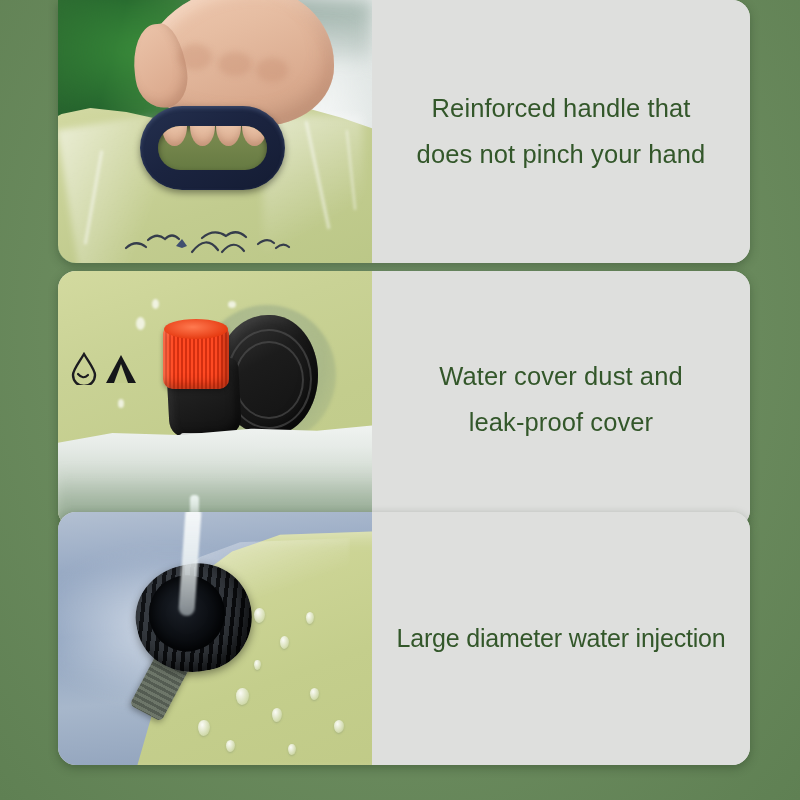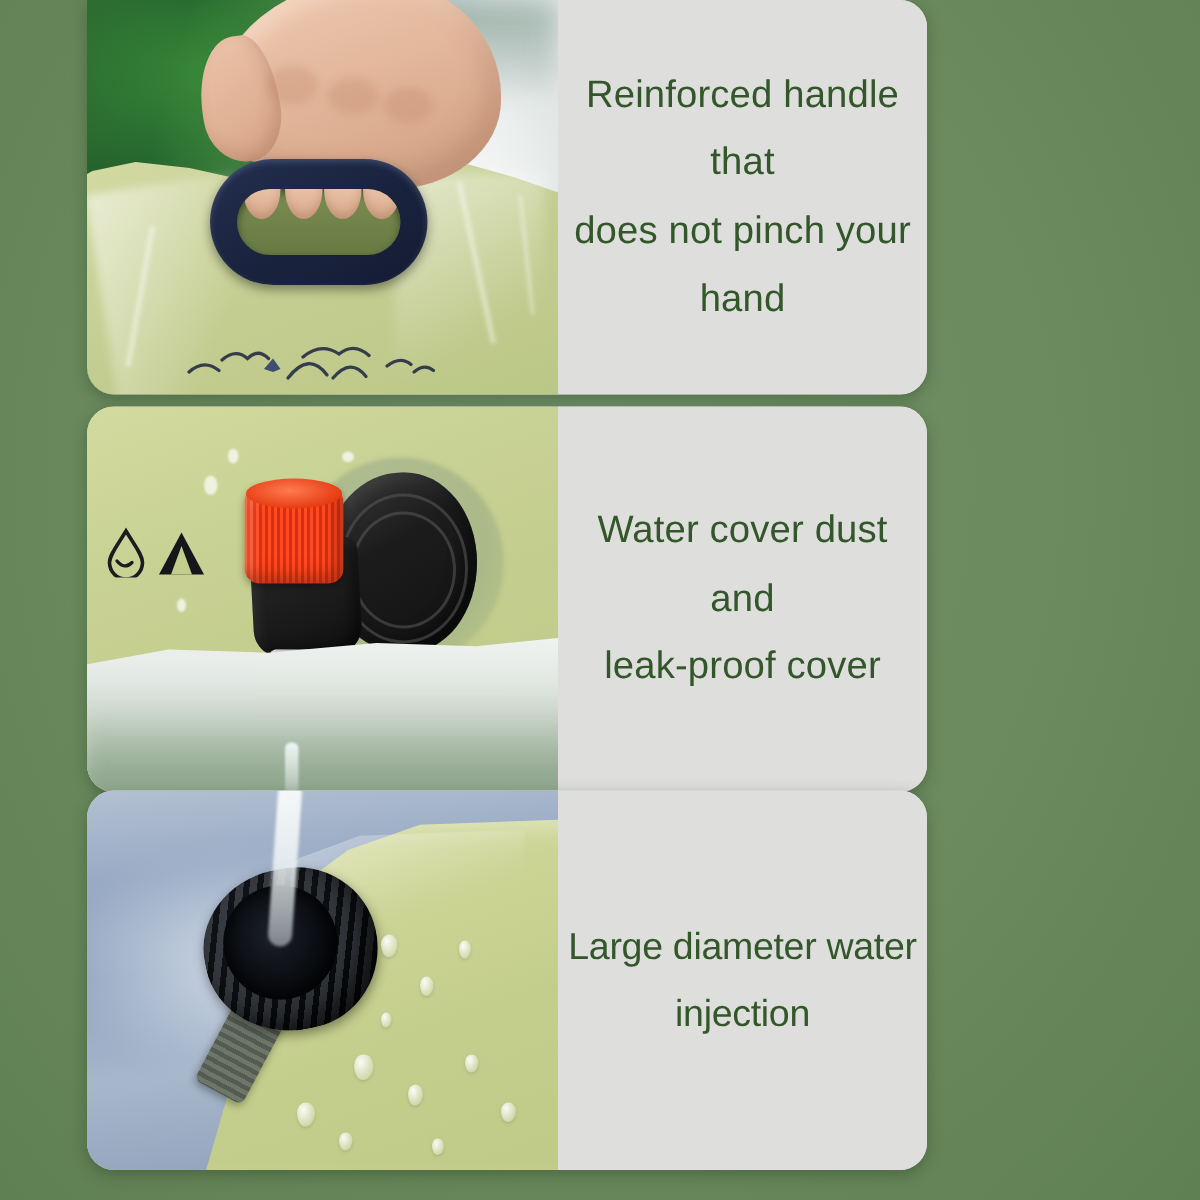--- a/index.html
+++ b/index.html
@@ -6,29 +6,29 @@
   body{
     width:800px;height:800px;overflow:hidden;
     background:#6d8d60;
     font-family:"Liberation Sans", sans-serif;
   }
   .stage{position:relative;width:800px;height:800px;
     background:radial-gradient(ellipse at 50% 40%, #74936a 0%, #6b8b5e 55%, #5f8053 100%);}
 
   
   .panel{
-    position:absolute;left:58px;width:560px;
+    position:absolute;left:58px;width:692px;
     border-radius:18px;overflow:hidden;
     display:flex;
     box-shadow:0 3px 10px rgba(30,50,25,.35);
     background:#dedfdd;
   }
   #panel1{top:0px;height:263px;border-radius:0 18px 18px 18px;}
   #panel2{top:271px;height:257px;}
-  #panel3{top:527px;height:253px;}
+  #panel3{top:512px;height:253px;}
 
   .photo{position:relative;width:314px;height:100%;overflow:hidden;flex:0 0 314px;}
   .caption{
     flex:1 1 auto;background:#dedfdd;
     display:flex;align-items:center;justify-content:center;
     padding:0 6px;
   }
   .caption p{
     margin:0;text-align:center;color:#33572a;
     font-size:25.5px;line-height:1.78;font-weight:400;letter-spacing:.1px;

